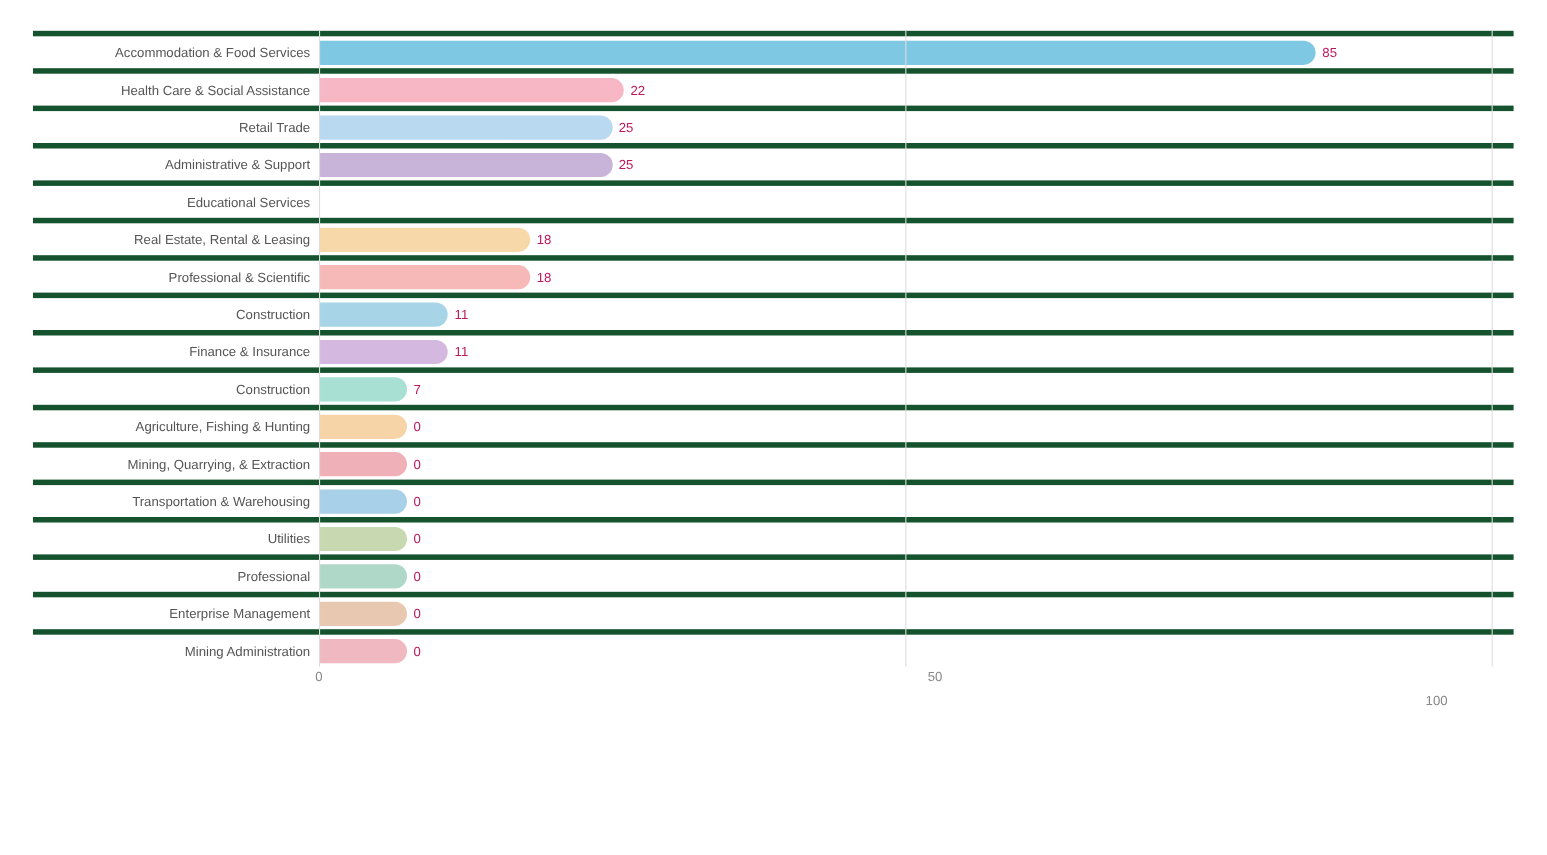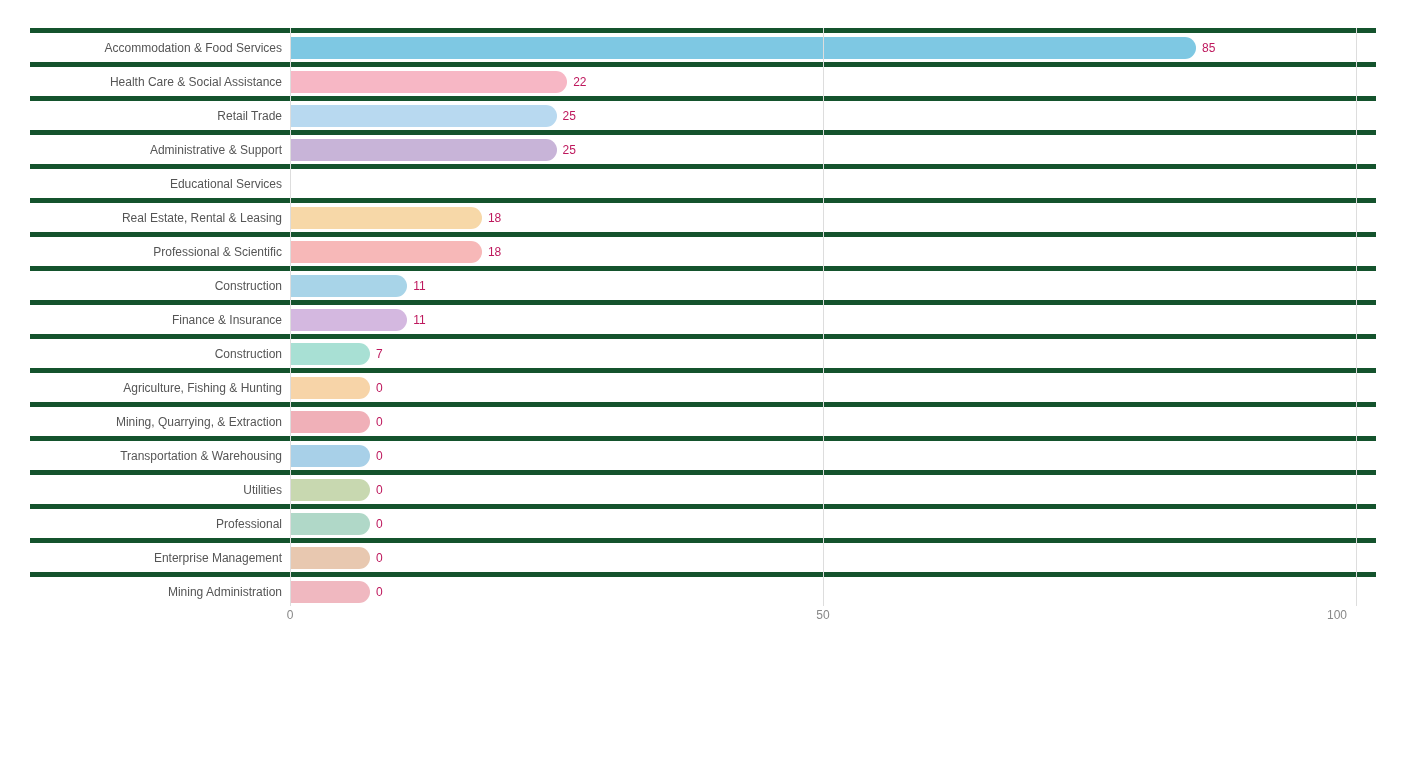--- a/index.html
+++ b/index.html
@@ -204,16 +204,16 @@
           <span class="bar-value">0</span>
         </div>
       </div>
       <div style="position: absolute; left: 260px; top: 0px; bottom: 0px; width: 1px; background-color: rgb(221, 221, 221); pointer-events: none; z-index: 0;"></div>
       <div style="position: absolute; left: 793px; top: 0px; bottom: 0px; width: 1px; background-color: rgb(221, 221, 221); pointer-events: none; z-index: 0;"></div>
       <div style="position: absolute; left: 1326px; top: 0px; bottom: 0px; width: 1px; background-color: rgb(221, 221, 221); pointer-events: none; z-index: 0;"></div>
     </div>
 
   <div style="position:relative; margin-left:260px; height:24px; margin-top:2px;" id="x-axis">
   <div class="x-tick" style="left: 0px;">0</div>
-      <div class="x-tick" style="left: 533px;">50</div>
-      <div class="x-tick" style="left: 1047px;">100</div>
+      <div class="x-tick" style="left: 560px;">50</div>
+      <div class="x-tick" style="left: 1016px; margin-top: 22px;">100</div>
     </div>
 </div>
 
 </body></html>

